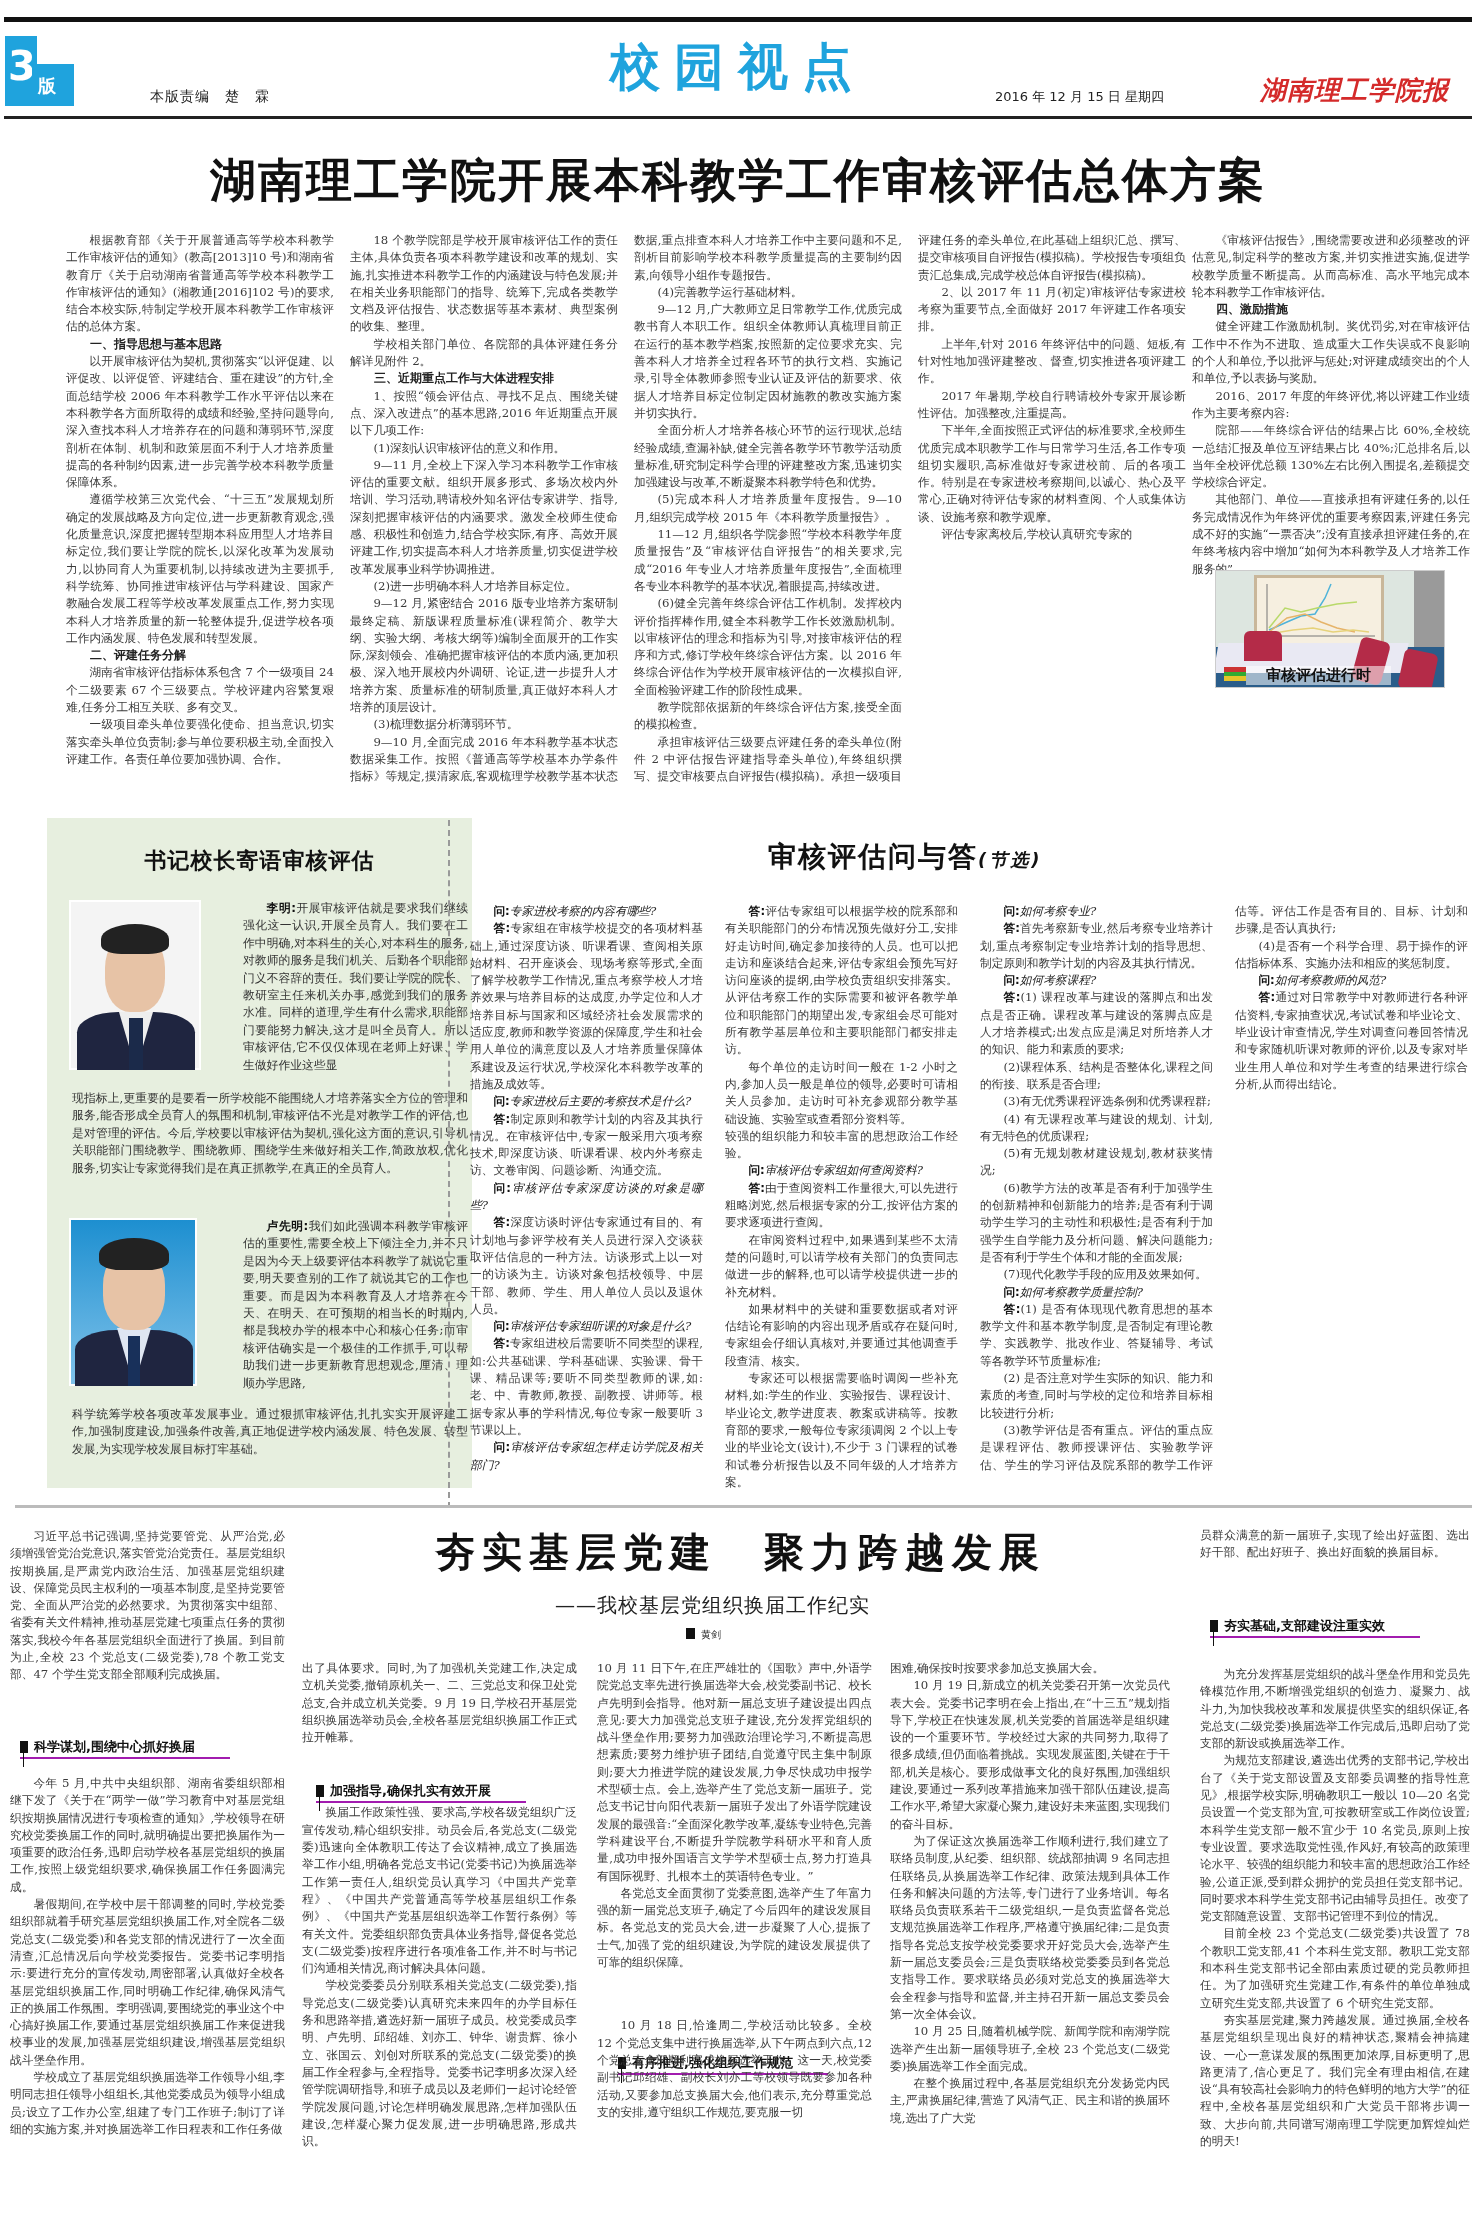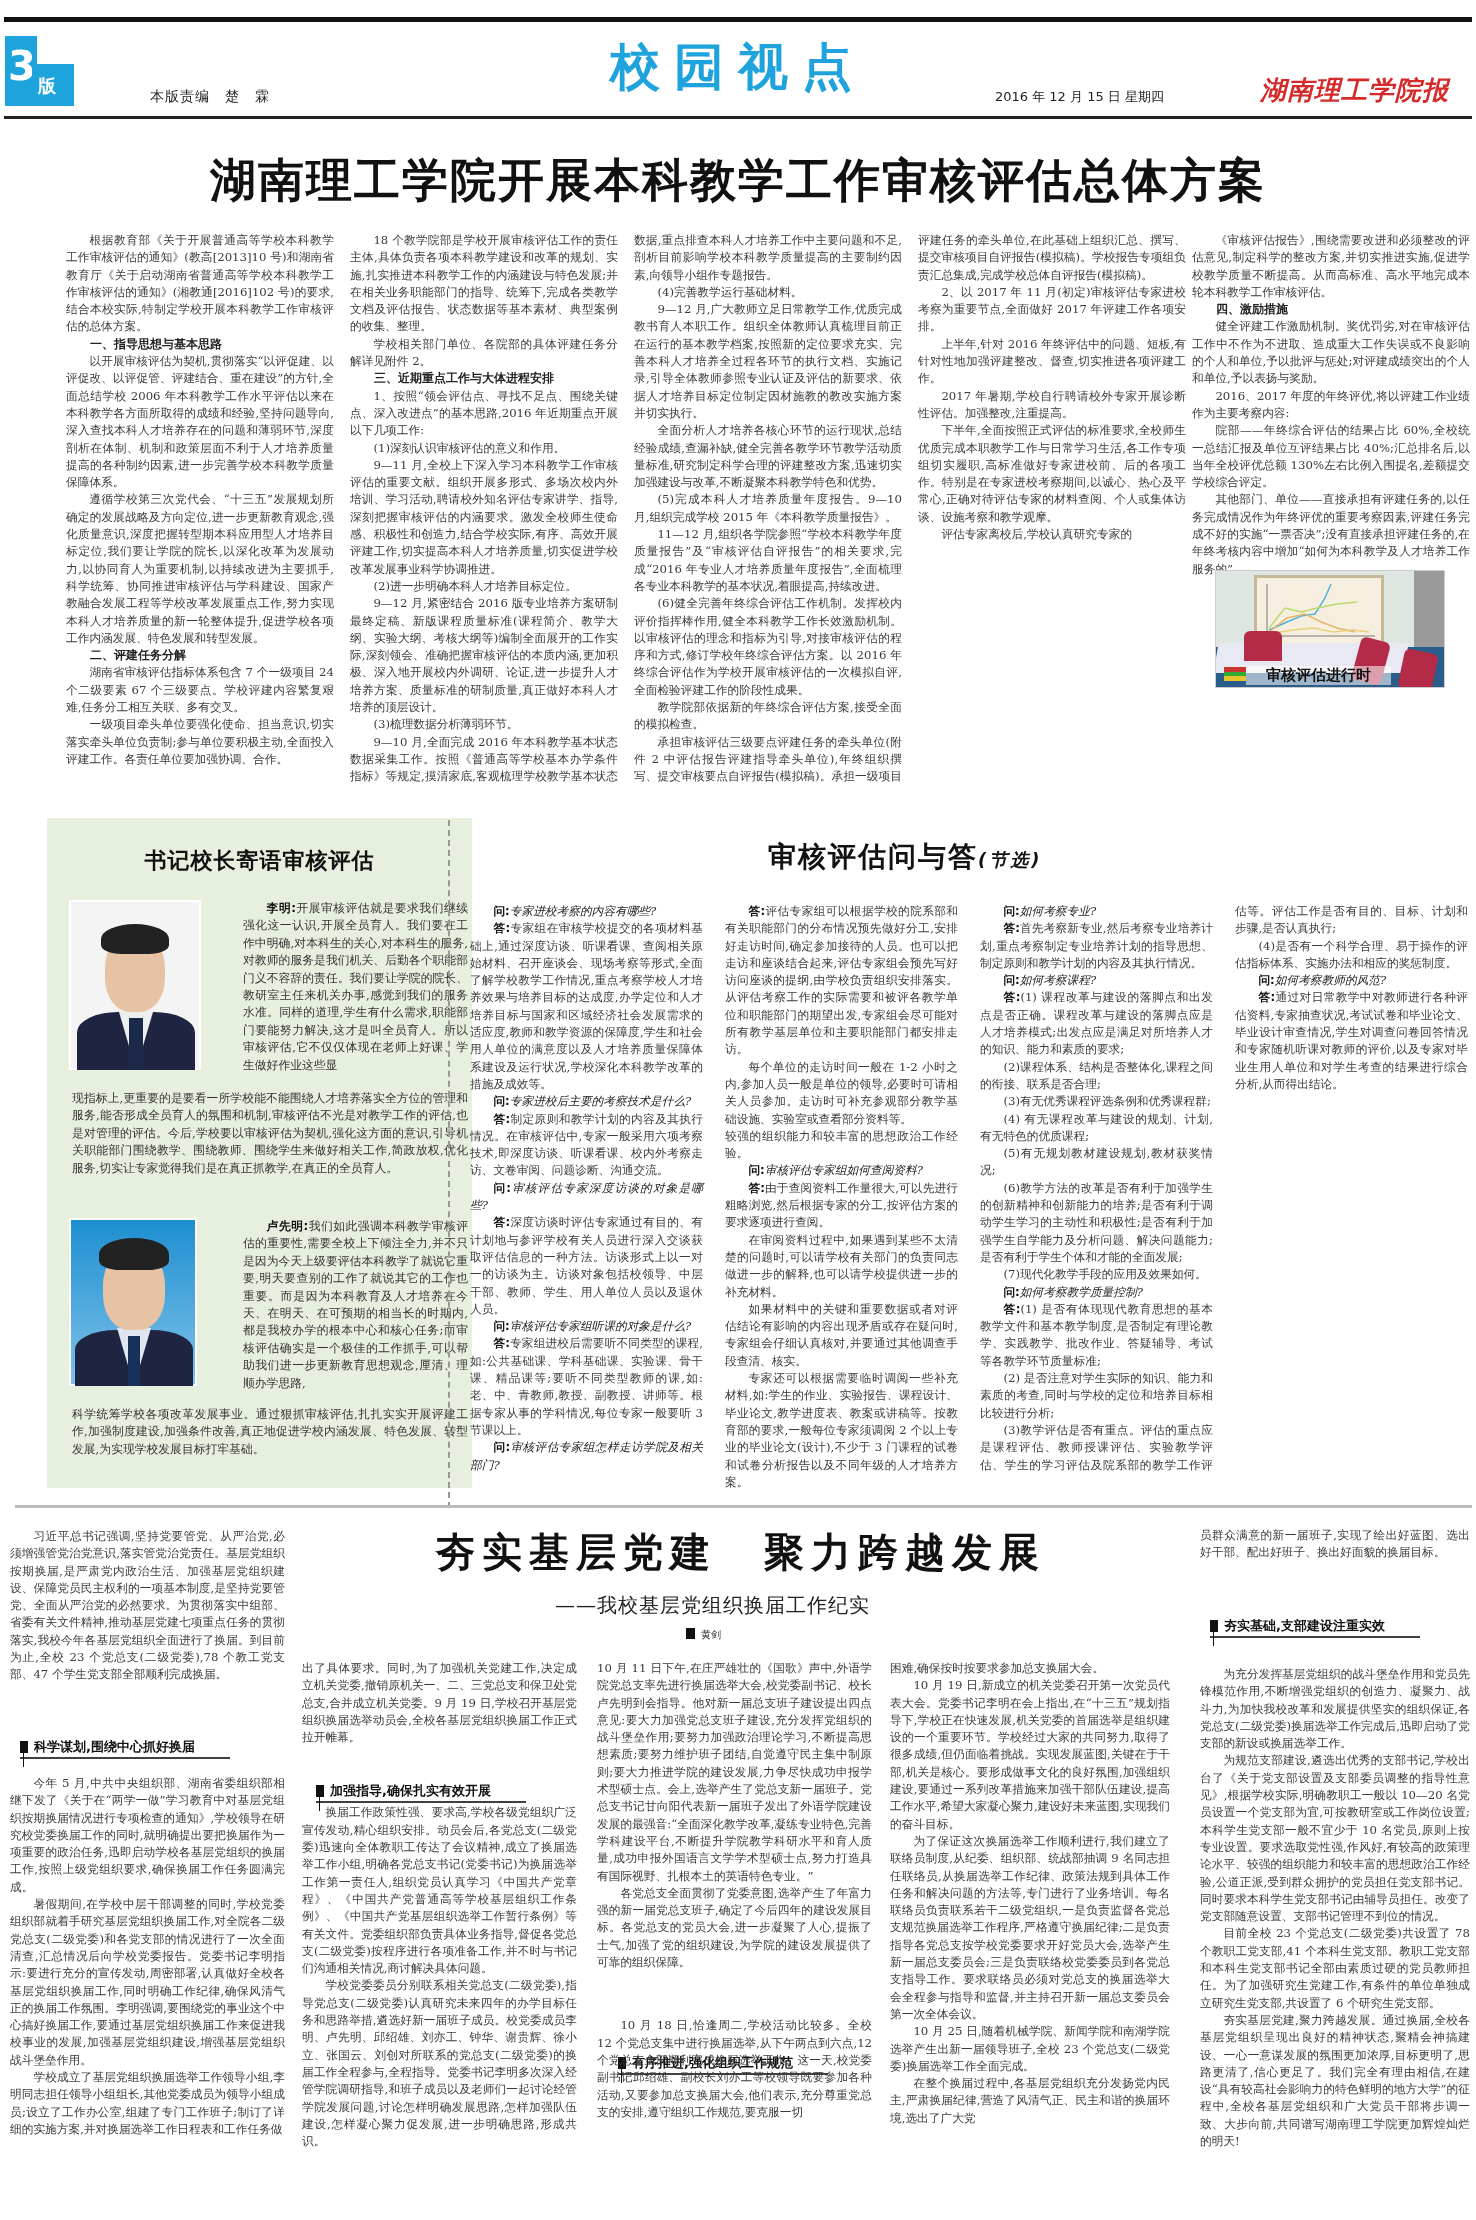--- a/index.html
+++ b/index.html
@@ -70,21 +70,21 @@
   .qa-cols p.q b, .qa-cols p.a b { font-style: normal; font-family: "DejaVu Sans", sans-serif; color: #111; }
 
   
   .a3-intro { left: 10px; top: 1528px; width: 275px; font-size: 11.7px; line-height: 17.3px; }
   .a3-title { position: absolute; left: 435px; top: 1525px; font-family: "DejaVu Sans", sans-serif; font-size: 40px; font-weight: bold; color: #111; letter-spacing: 7px; }
   .a3-sub { position: absolute; left: 555px; top: 1592px; font-size: 20px; color: #222; letter-spacing: 1px; }
   .a3-byline { position: absolute; left: 686px; top: 1628px; font-size: 10px; font-family: Liberation Mono, monospace; color: #222; }
   .a3-byline .sq { display: inline-block; width: 9px; height: 11px; background: #111; margin-right: 6px; vertical-align: -1px; }
   .a3-right-top { left: 1200px; top: 1527px; width: 270px; font-size: 11.7px; line-height: 17.3px; }
 
-  .subhead { position: absolute; font-family: "DejaVu Sans", sans-serif; font-size: 13px; font-weight: bold; color: #111; border-bottom: 2px solid #404040; padding-left: 14px; padding-bottom: 1px; }
+  .subhead { position: absolute; font-family: "DejaVu Sans", sans-serif; font-size: 13px; font-weight: bold; color: #111; border-bottom: 2px solid #a21caf; padding-left: 14px; padding-bottom: 1px; }
   .subhead .mk { position: absolute; left: 0; top: 3px; width: 8px; height: 12px; background: #111; }
   .subhead .mk:after { content: ""; position: absolute; left: 3px; top: 12px; width: 1px; height: 14px; background: #111; }
 
   .a3-c1 { left: 10px; top: 1775px; width: 275px; height: 445px; font-size: 11.7px; line-height: 17.3px; }
   .a3-c2 { left: 302px; top: 1660px; width: 275px; height: 560px; font-size: 11.7px; line-height: 17.3px; }
   .a3-c3 { left: 597px; top: 1660px; width: 275px; height: 560px; font-size: 11.7px; line-height: 17.3px; }
   .a3-c4 { left: 890px; top: 1660px; width: 280px; height: 560px; font-size: 11.7px; line-height: 17.3px; }
   .a3-c5 { left: 1200px; top: 1675px; width: 270px; height: 545px; font-size: 11.7px; line-height: 17.3px; }
 </style>
 </head>

